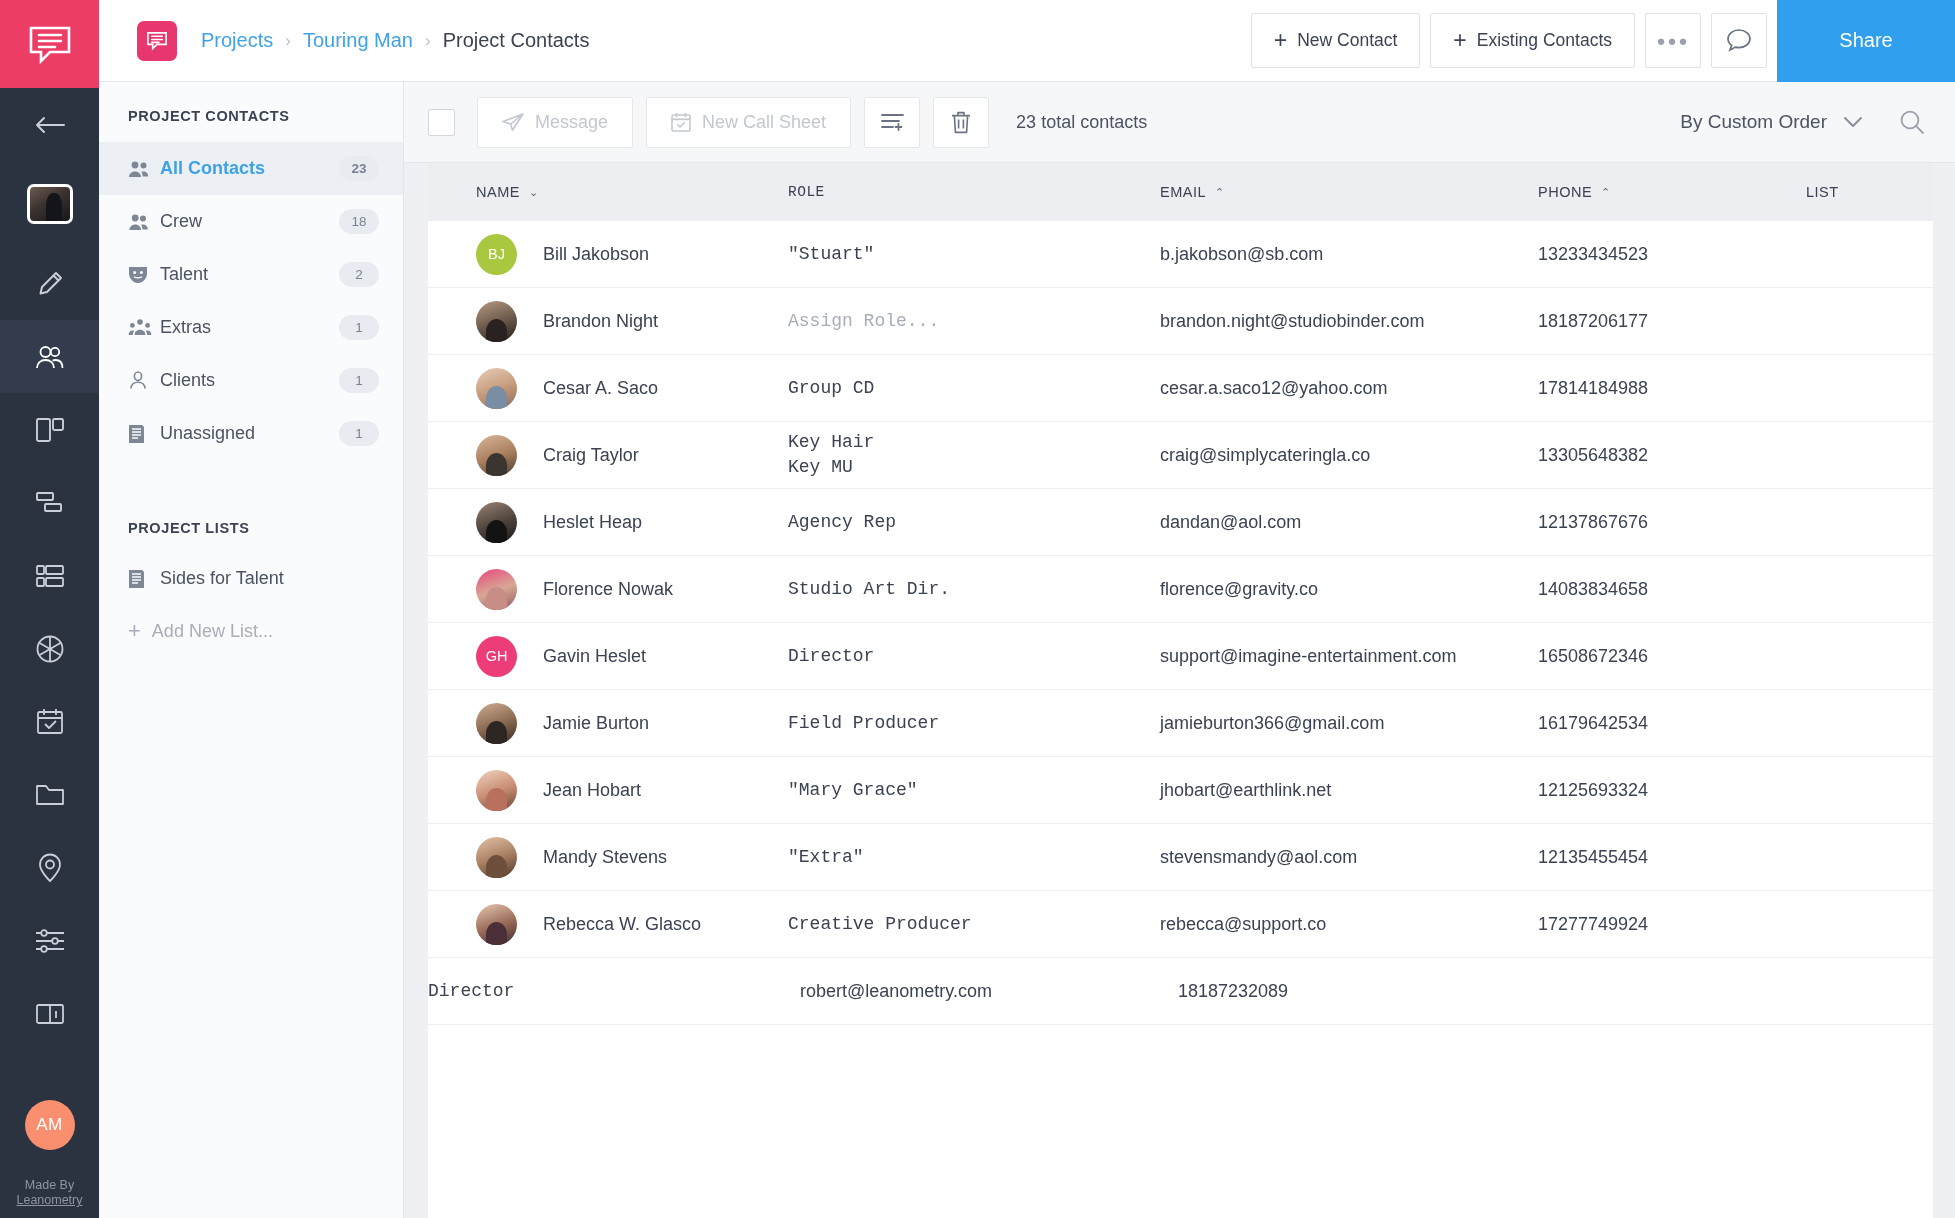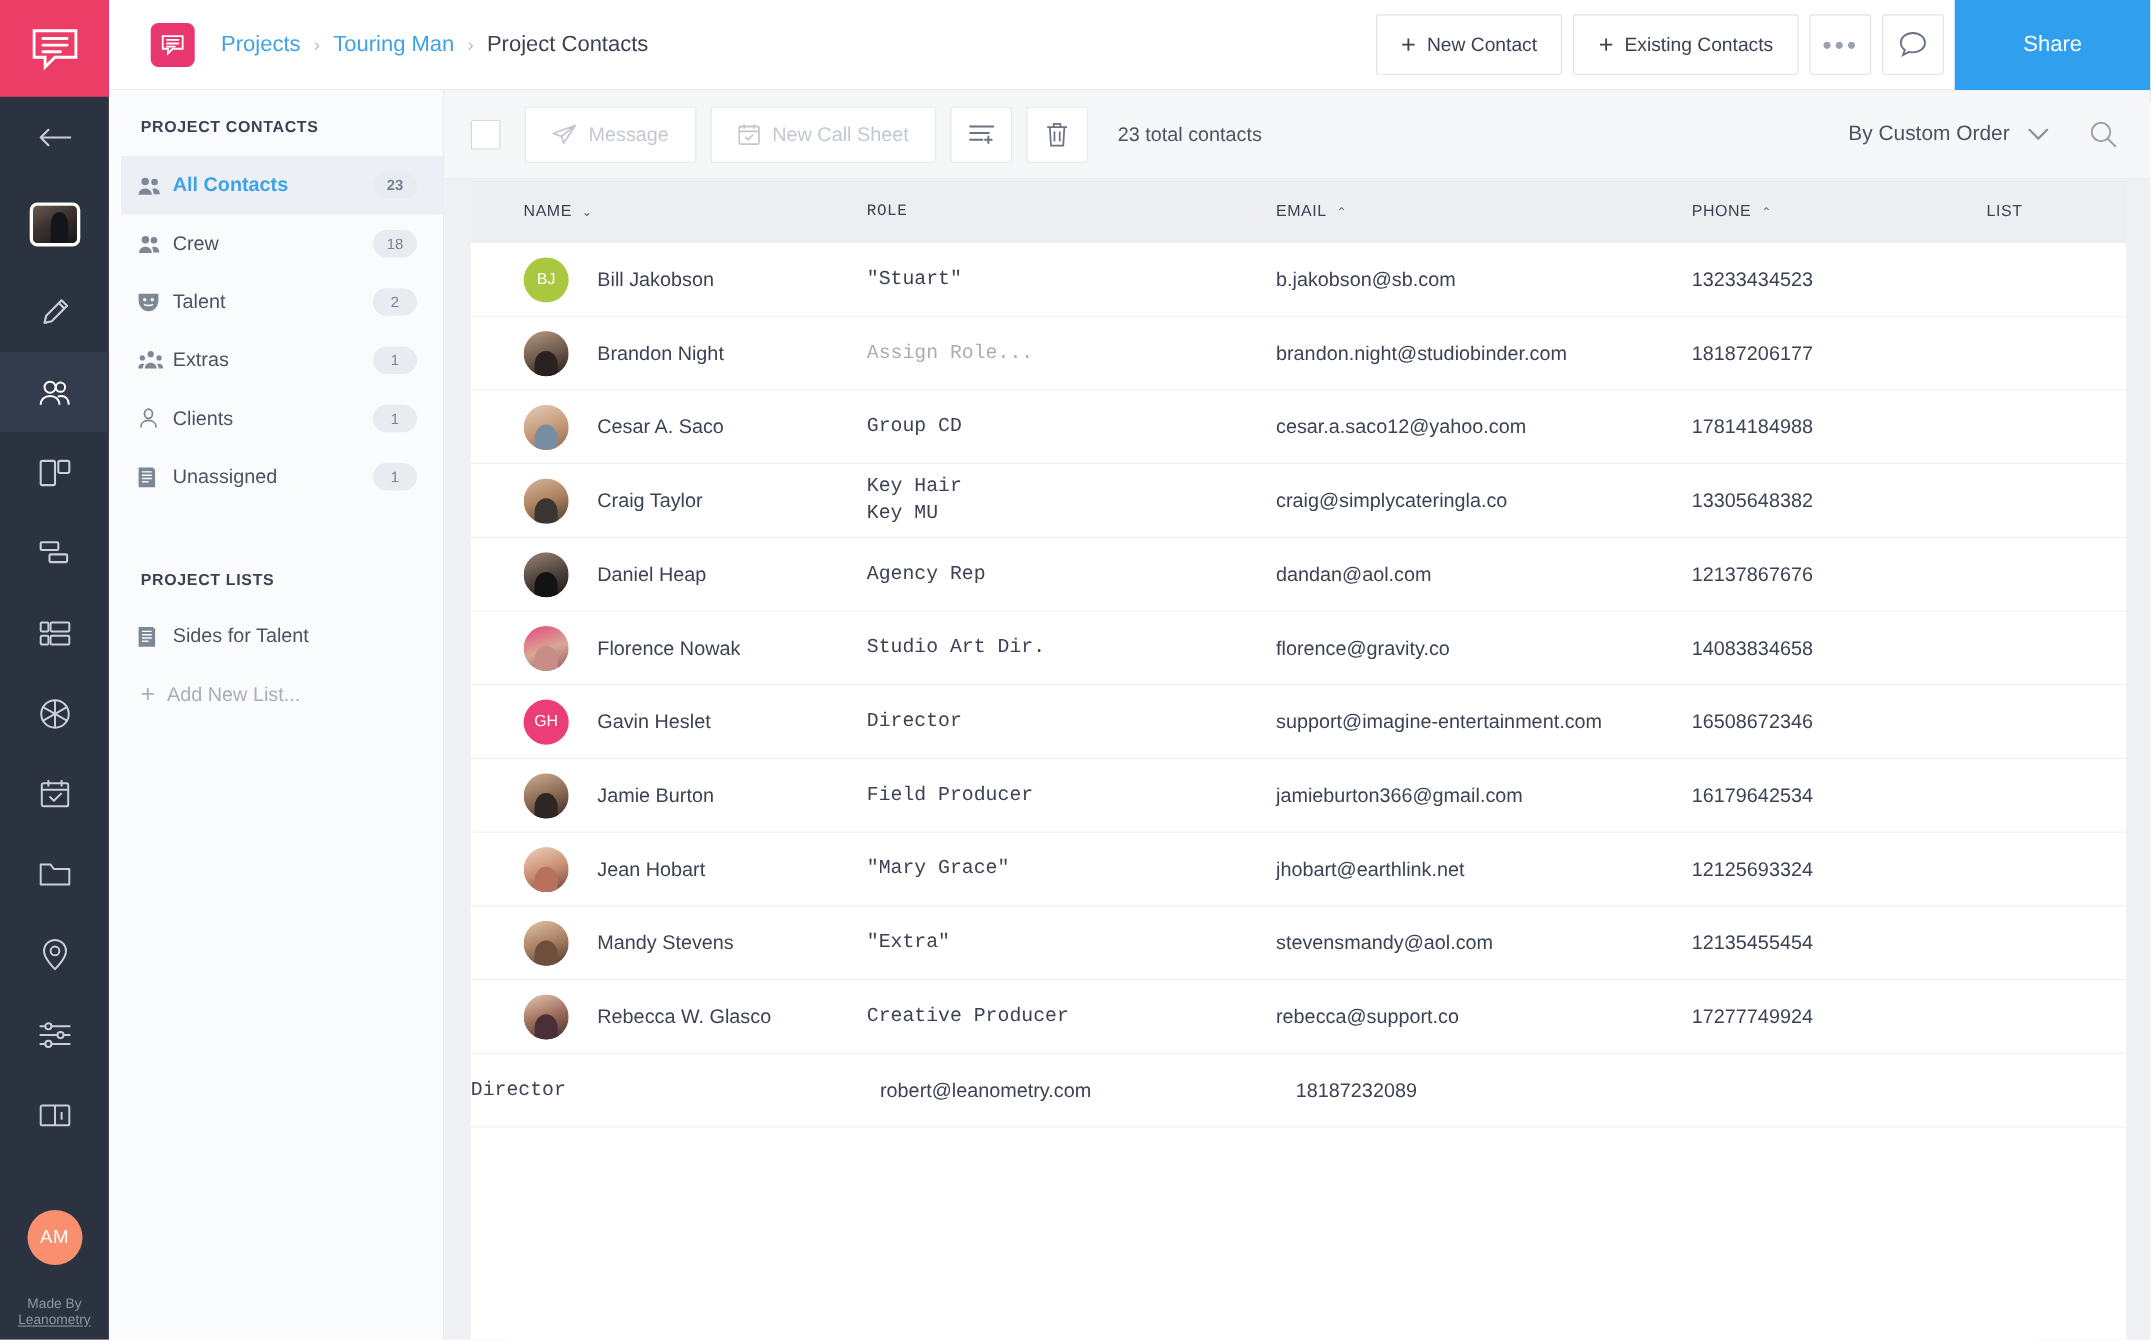--- a/index.html
+++ b/index.html
@@ -97,21 +97,21 @@
     width: 305px; flex: 0 0 305px; background: #fafbfc;
     border-right: 1px solid #e3e6ea;
     padding-top: 26px;
   }
   .panel-head {
     font-size: 14.5px; font-weight: bold; color: #3b4252;
     letter-spacing: .6px; padding: 0 0 18px 29px;
   }
   .nav-item {
     display: flex; align-items: center; height: 53px;
-    padding: 0 24px 0 15px; color: #4b5362; font-size: 18px; margin-left: 11px;
+    padding: 0 24px 0 29px; color: #4b5362; font-size: 18px;
   }
   .nav-item.active { background: #eceff3; color: #3fa2e8; font-weight: bold; }
   .nav-ico { width: 32px; flex: 0 0 32px; display: flex; align-items: center; color: #7d8characters; }
   .nav-ico { color: #7d8795; }
   .nav-label { flex: 1 1 auto; }
   .count {
     min-width: 40px; height: 25px; border-radius: 13px; background: #e8ebef;
     color: #7a8394; font-size: 13.5px;
     display: flex; align-items: center; justify-content: center; padding: 0 10px;
   }
@@ -596,21 +596,21 @@
                     <span class="nm">Craig Taylor</span>
                   </div>
                   <div class="col-role role">Key Hair<br>Key MU</div>
                   <div class="col-email">craig@simplycateringla.co</div>
                   <div class="col-phone">13305648382</div>
                   <div class="col-list"></div>
                 </div>
                 <div class="trow">
                   <div class="cell-name col-name">
                     <div class="av photo" style="--c1: #9b8676; --c2: #4f433c; --c3: #191716; --c4: #141313;"></div>
-                    <span class="nm">Daniel Heap</span>
+                    <span class="nm">Heslet Heap</span>
                   </div>
                   <div class="col-role role">Agency Rep</div>
                   <div class="col-email">dandan@aol.com</div>
                   <div class="col-phone">12137867676</div>
                   <div class="col-list"></div>
                 </div>
                 <div class="trow">
                   <div class="cell-name col-name">
                     <div class="av photo" style="--c1: #e8457e; --c2: #d8a894; --c3: #8f5a63; --c4: #c88d86;"></div>
                     <span class="nm">Florence Nowak</span>

